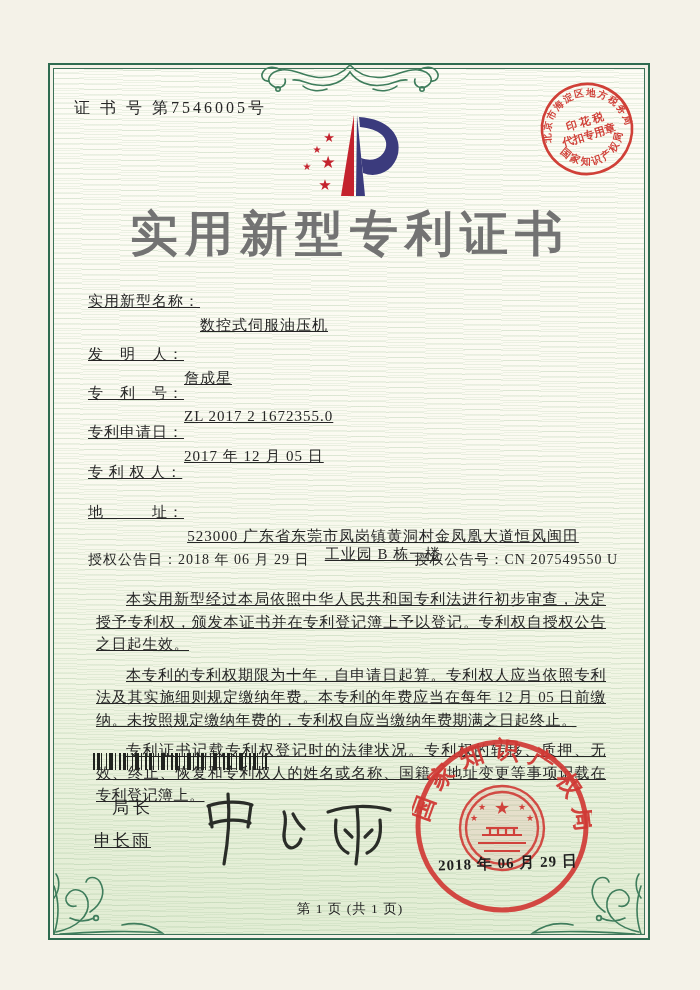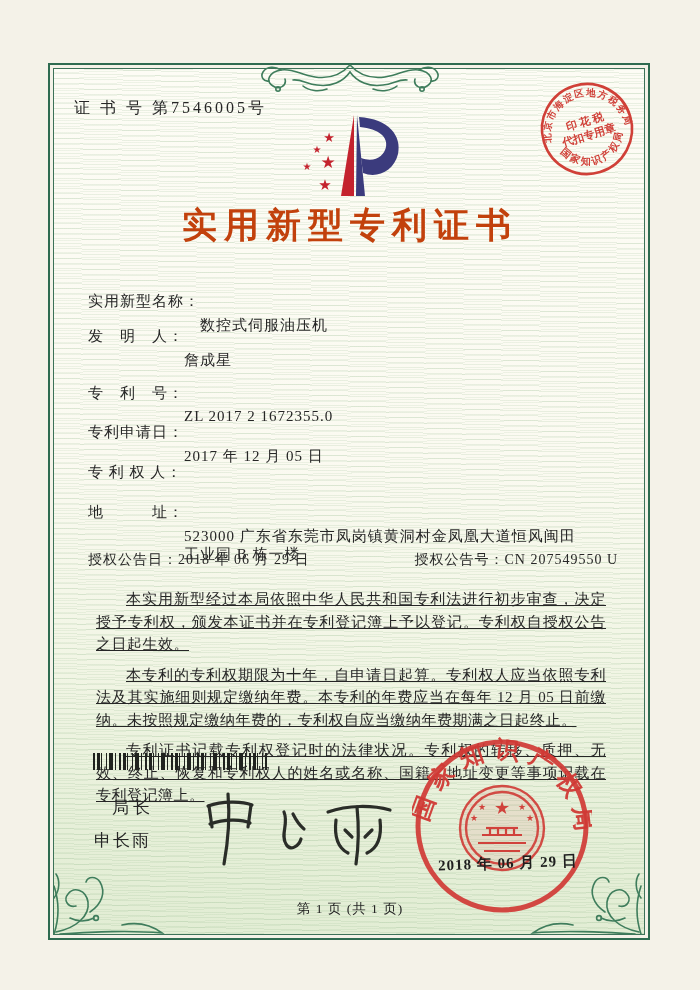--- a/index.html
+++ b/index.html
@@ -8,32 +8,32 @@
   
   .outer-frame{position:absolute;left:48px;top:63px;width:598px;height:873px;border:2px solid #2e6b50;}
   .inner-frame{position:absolute;left:3px;top:3px;right:3px;bottom:3px;border:1px solid #3c7258;
     background:
       repeating-linear-gradient(1.5deg, rgba(130,175,125,0.16) 0 1px, rgba(0,0,0,0) 1px 5px),
       repeating-linear-gradient(-1.5deg, rgba(130,175,125,0.12) 0 1px, rgba(0,0,0,0) 1px 6px),
       linear-gradient(180deg,#fdfcf5 0%,#fbfaf1 45%,#f1f5e4 70%,#e6efd8 88%,#e2edd4 100%);}
   
   .abs{position:absolute;}
   .cert-no{left:74px;top:98px;font-size:16px;letter-spacing:3px;}
-  .title{left:0;top:202px;width:700px;text-align:center;font-size:35px;font-weight:bold;letter-spacing:7px;color:#c2410c;}
-  .row{left:88px;font-size:15px;letter-spacing:1px;display:flex;}
+  .title{left:0;top:202px;width:700px;text-align:center;font-size:48px;font-weight:bold;letter-spacing:7px;color:#737373;}
+  .row{left:88px;font-size:15px;letter-spacing:1px;display:flex;text-decoration:underline;}
   .lbl{white-space:pre;flex:0 0 auto;}
   .val{display:inline-block;margin-top:24px;}
   .val.wrap{width:398px;line-height:18px;}
   .grant-row{left:88px;top:551px;width:530px;font-size:14px;letter-spacing:1px;display:flex;justify-content:space-between;}
   .paras{left:88px;top:580px;width:526px;font-size:15px;line-height:22.5px;letter-spacing:0.5px;text-align:justify;}
   .paras p{margin:8px;text-indent:2em;text-decoration:underline;}
   .barcode{left:93px;top:753px;width:174px;height:17px;
     background:repeating-linear-gradient(90deg,#20231f 0 2px,transparent 2px 4px,#20231f 4px 7px,transparent 7px 8px,#20231f 8px 9px,transparent 9px 13px,#20231f 13px 14px,transparent 14px 16px,#20231f 16px 20px,transparent 20px 22px,#20231f 22px 23px,transparent 23px 26px);}
   .sig-title{left:112px;top:796px;font-size:17px;letter-spacing:4px;}
-  .sig-name{left:94px;top:829px;font-size:17px;letter-spacing:2px;}
+  .sig-name{left:94px;top:829px;font-size:17px;letter-spacing:2px;text-decoration:underline;}
   .footer{left:0;top:900px;width:700px;text-align:center;font-size:13.5px;letter-spacing:1px;}
   .seal-date{left:424px;top:854px;width:168px;text-align:center;font-size:15px;font-weight:bold;letter-spacing:1px;color:#1e1e1e;transform:rotate(-2deg);}
   .stamp-wrap{left:538px;top:80px;width:98px;height:98px;transform:rotate(-17deg);}
   svg{display:block;}
 </style>
 </head>
 <body>
 
 <div class="page">
 
@@ -87,36 +87,36 @@
     <text x="24" y="60" font-size="10" fill="#c4232e" text-anchor="middle">★</text>
     <text x="42" y="80" font-size="15" fill="#c4232e" text-anchor="middle">★</text>
   </svg>
 
   <div class="abs title">实用新型专利证书</div>
 
   <div class="abs row" style="top:292px;">
     <span class="lbl">实用新型名称：</span>
     <span class="val">数控式伺服油压机</span>
   </div>
-  <div class="abs row" style="top:327px;justify-content:center;">
+  <div class="abs row" style="top:345px;justify-content:center;">
     <span class="lbl">发　明　人：</span>
     <span class="val">詹成星</span>
   </div>
   <div class="abs row" style="top:384px;">
     <span class="lbl">专　利　号：</span>
     <span class="val">ZL 2017 2 1672355.0</span>
   </div>
   <div class="abs row" style="top:423px;">
     <span class="lbl">专利申请日：</span>
     <span class="val">2017 年 12 月 05 日</span>
   </div>
   <div class="abs row" style="top:463px;flex-direction:column;">
     <span class="lbl">专 利 权 人：</span>
   </div>
-  <div class="abs row" style="top:503px;">
+  <div class="abs row" style="top:503px;text-align:center;">
     <span class="lbl">地　　　址：</span>
     <span class="val wrap">523000 广东省东莞市凤岗镇黄洞村金凤凰大道恒风闽田工业园 B 栋一楼</span>
   </div>
 
   <div class="abs grant-row">
     <span>
       <span>授权公告日：</span><span>2018 年 06 月 29 日</span>
     </span>
     <span>
       <span>授权公告号：</span><span>CN 207549550 U</span>

